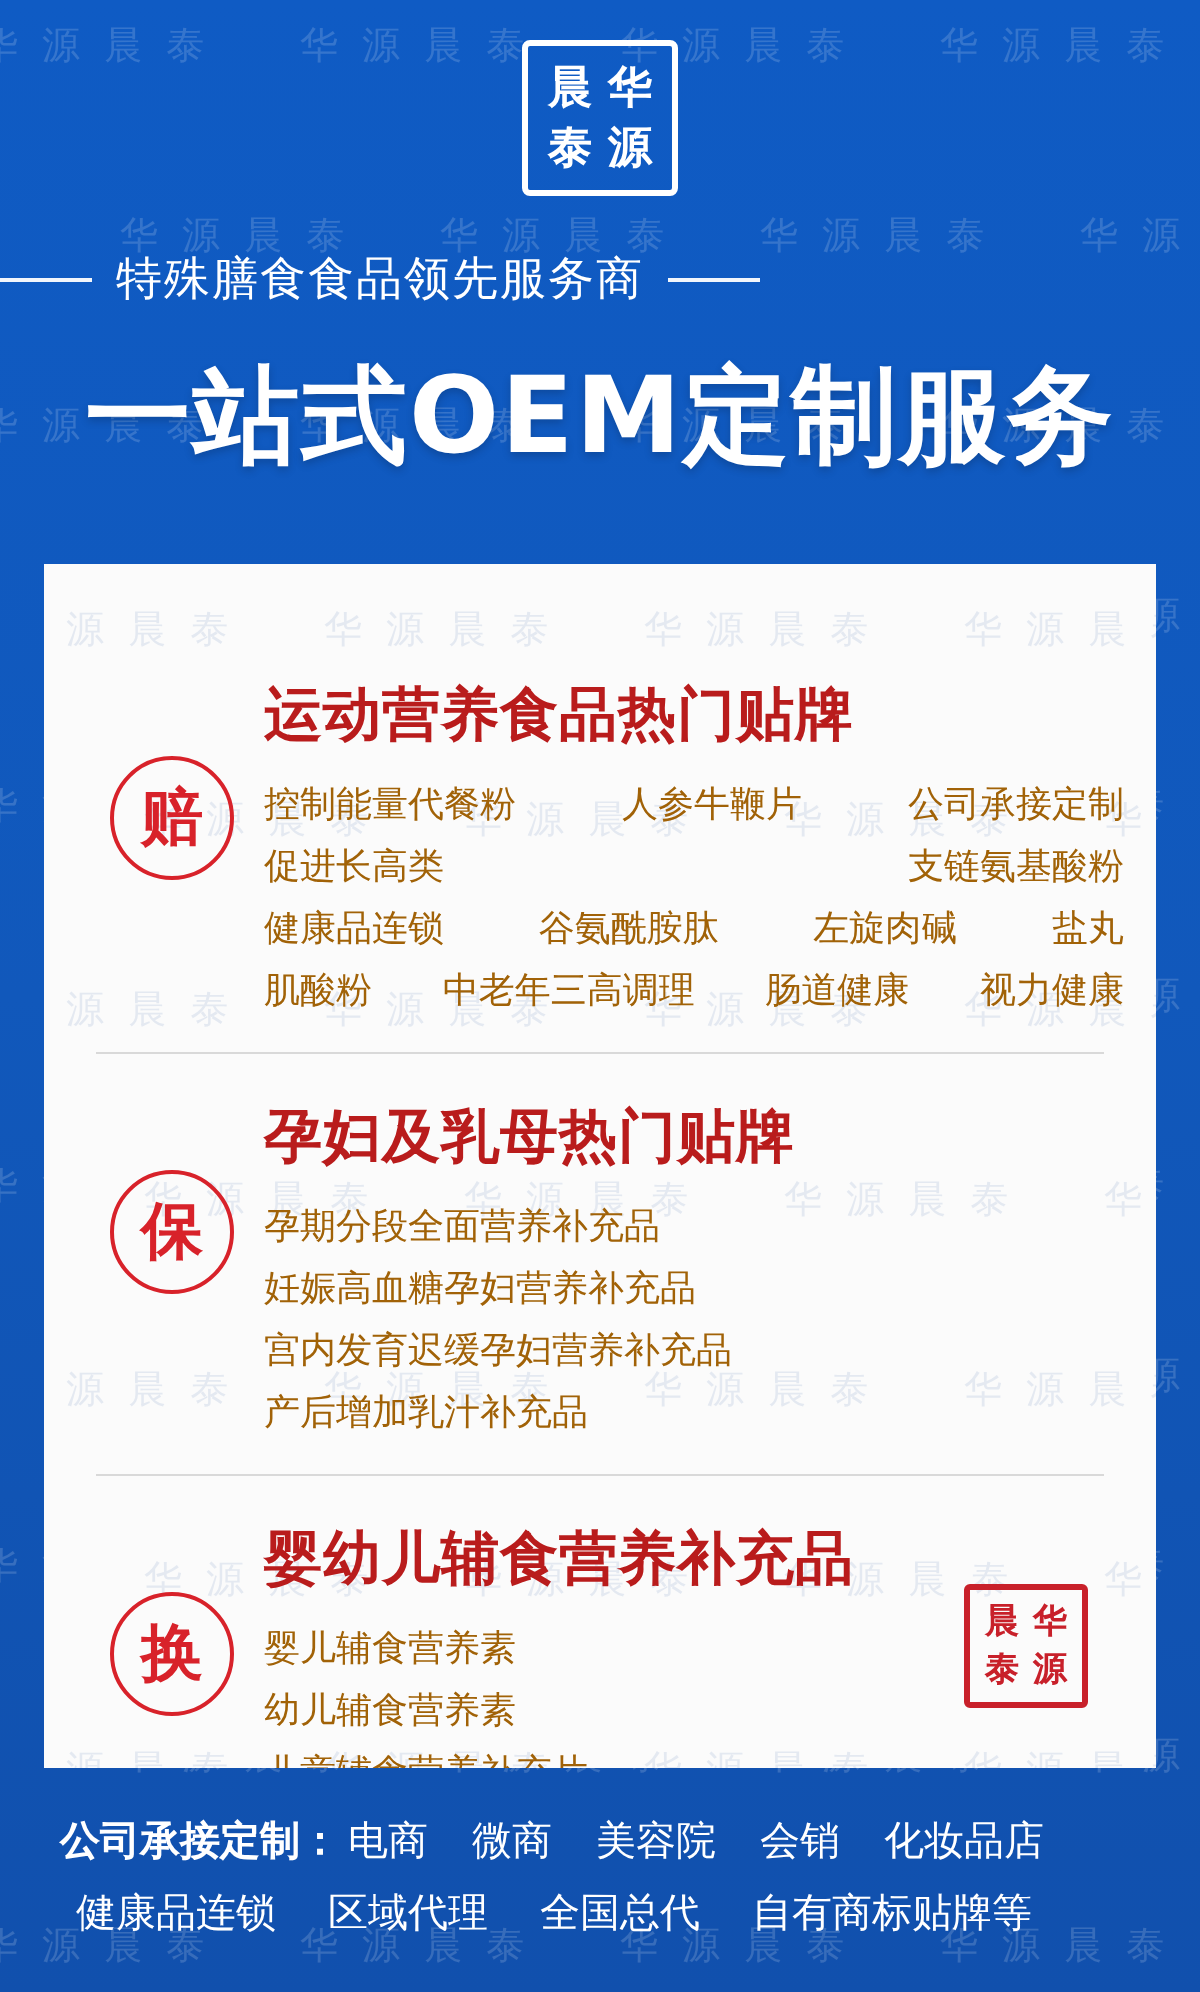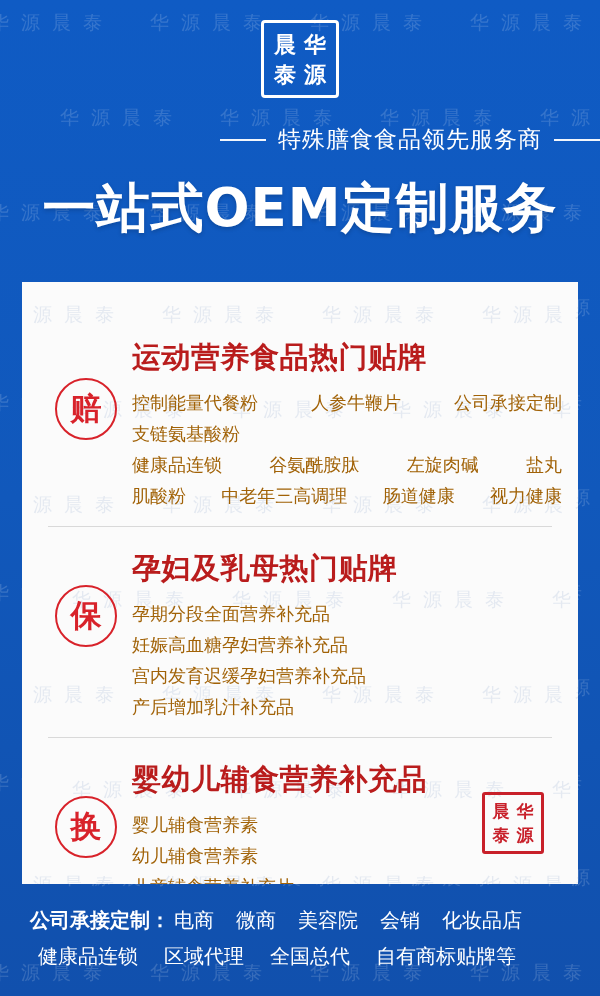--- a/index.html
+++ b/index.html
@@ -73,21 +73,21 @@
   }
   .seal-top .c1 { grid-column: 2; grid-row: 1; }
   .seal-top .c2 { grid-column: 1; grid-row: 1; }
   .seal-top .c3 { grid-column: 2; grid-row: 2; }
   .seal-top .c4 { grid-column: 1; grid-row: 2; }
 
   .subtitle-row {
     margin-top: 26px;
     display: flex;
     align-items: center;
-    justify-content: flex-end;
+    justify-content: flex-start;
     gap: 12px;
   }
   .subtitle-row .rule {
     width: 46px;
     height: 2px;
     background: #ffffff;
     opacity: 0.95;
   }
   .subtitle-text {
     color: #ffffff;
@@ -370,20 +370,21 @@
             <div class="items-grid">
               <div class="item-line">
                 <div class="row-3">
                   <span class="cell">控制能量代餐粉</span>
                   <span class="cell">人参牛鞭片</span>
                   <span class="cell">公司承接定制</span>
                 </div>
               </div>
               <div class="item-line">
                 <div class="row-3">
+                  <span class="cell">促进长高类</span>
                   <span class="cell">支链氨基酸粉</span>
                 </div>
               </div>
               <div class="item-line">
                 <div class="row-4">
                   <span class="cell">健康品连锁</span>
                   <span class="cell">谷氨酰胺肽</span>
                   <span class="cell">左旋肉碱</span>
                   <span class="cell">盐丸</span>
                 </div>

